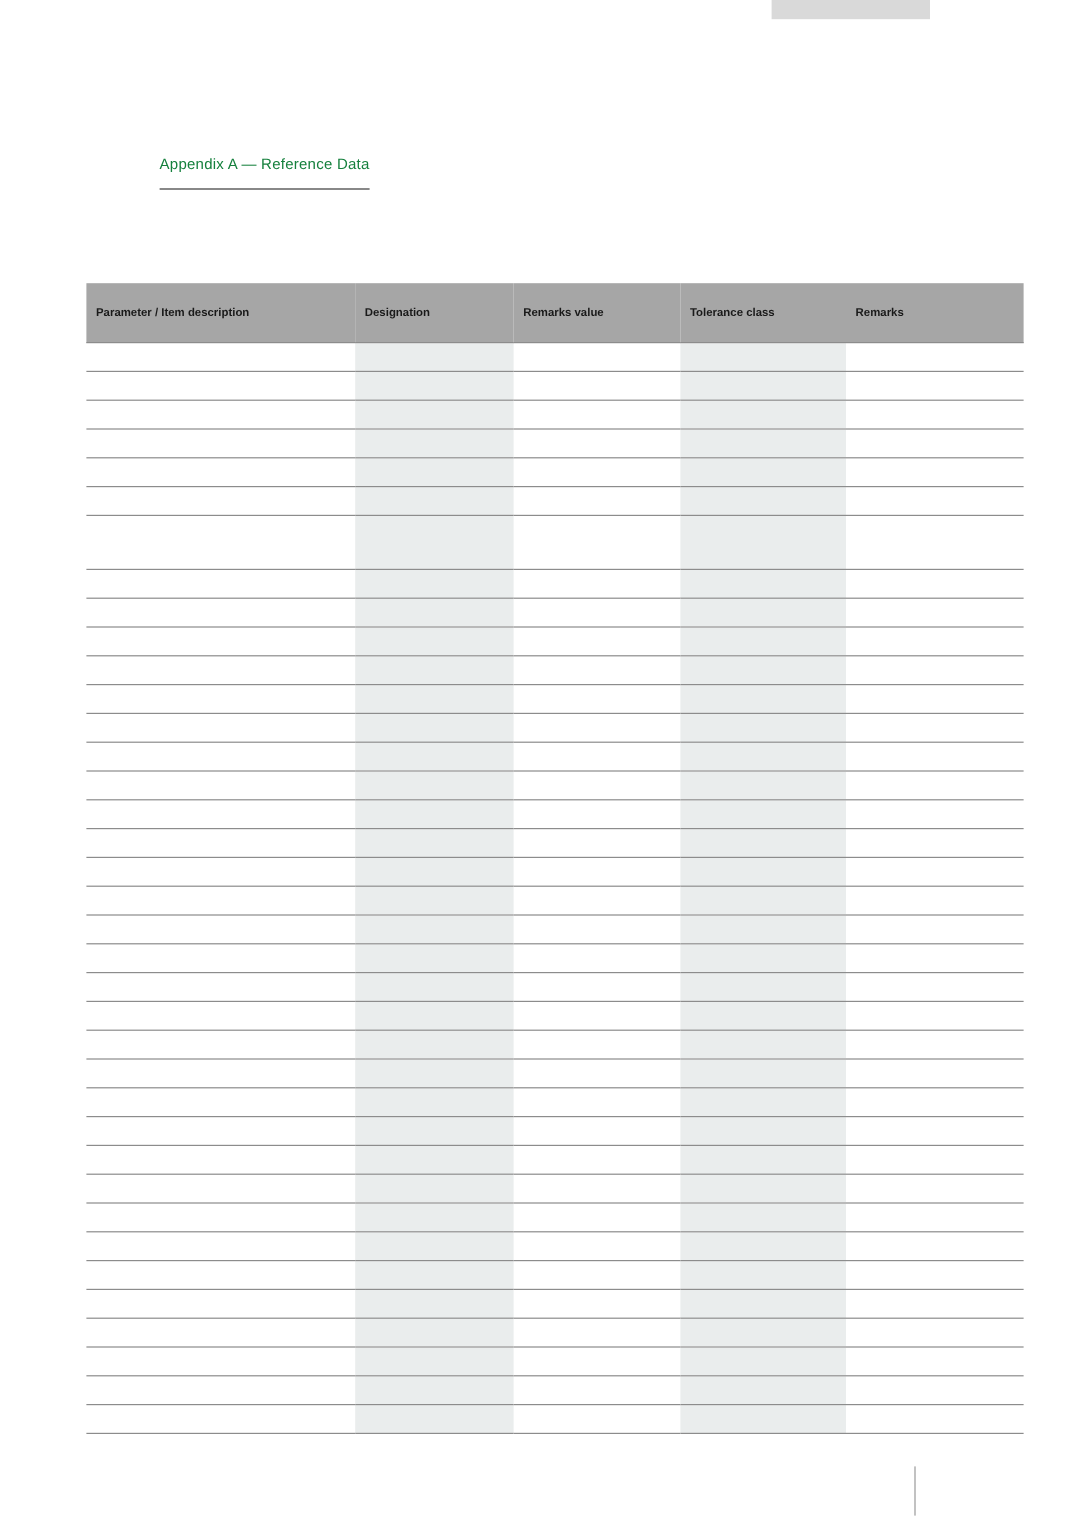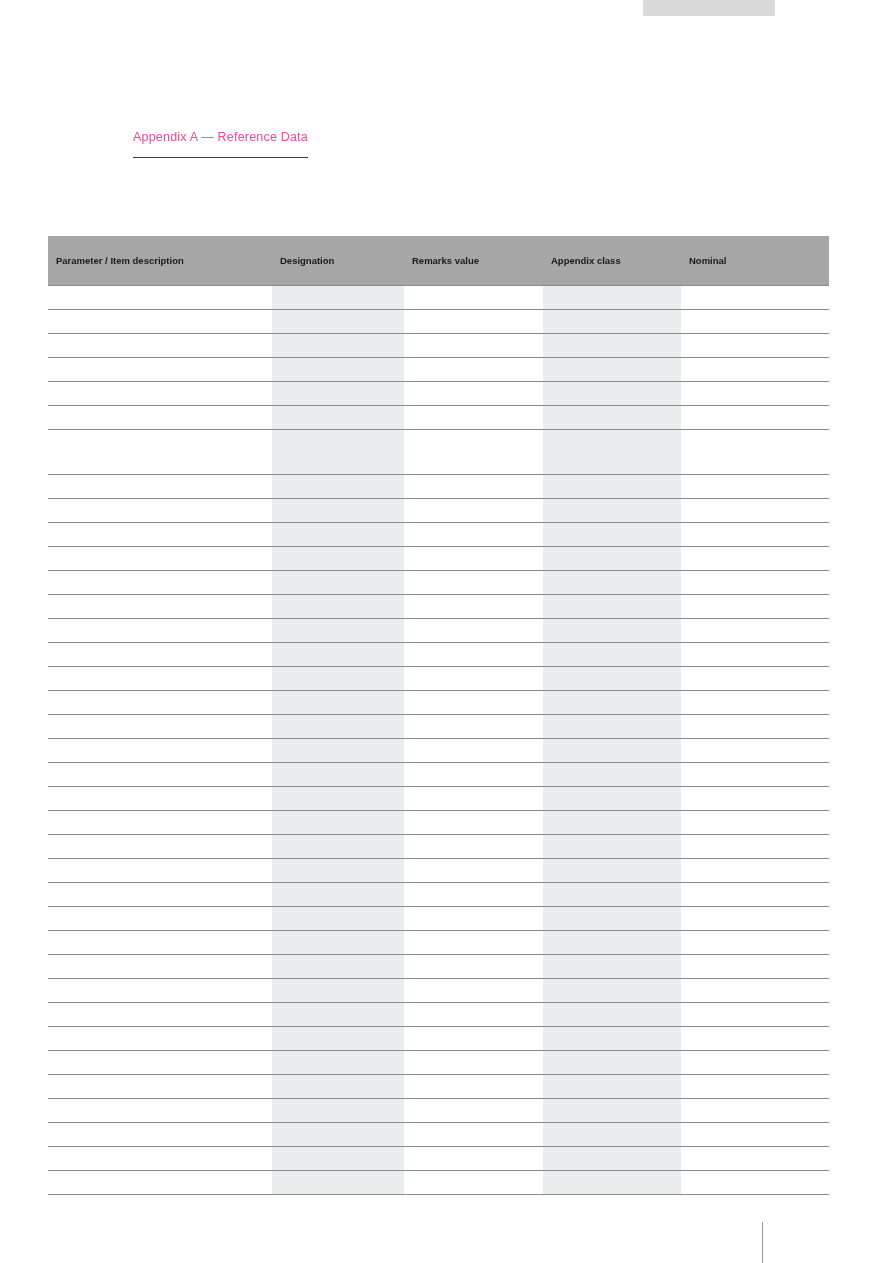--- a/index.html
+++ b/index.html
@@ -40,21 +40,21 @@
     height: 0;
     border-top: 1.5px solid #3b3b3b;
   }
 
   .section-title {
     position: absolute;
     left: 133px;
     top: 130px;
     font-size: 12.5px;
     letter-spacing: .2px;
-    color: #ec4899;
+    color: #15803d;
     white-space: nowrap;
   }
 
   .band-top {
     position: absolute;
     left: 0;
     top: 224px;
     width: 893px;
     height: 0;
     border-top: 1px solid #ffffff;
@@ -74,21 +74,21 @@
     right: 58px;
     top: 1232px;
     font-size: 11px;
     color: #3b3b3b;
     text-align: right;
   }
 
   
   .table-wrap {
     position: absolute;
-    left: 48px;
+    left: 72px;
     top: 236px;
     width: 781px;
   }
 
   table.data {
     border-collapse: collapse;
     width: 781px;
     table-layout: fixed;
   }
 
@@ -161,22 +161,22 @@
           <col class="c1">
           <col class="c2">
           <col class="c3">
           <col class="c4">
       </colgroup>
       <thead>
         <tr>
           <th>Parameter / Item description</th>
           <th>Designation</th>
           <th>Remarks value</th>
-          <th>Appendix class</th>
-          <th>Nominal</th>
+          <th>Tolerance class</th>
+          <th>Remarks</th>
         </tr>
       </thead>
       <tbody id="table-body">
           <tr>
             <td></td>
             <td class="shade num"></td>
             <td class="num"></td>
             <td class="shade num"></td>
             <td class="num"></td>
           </tr>

